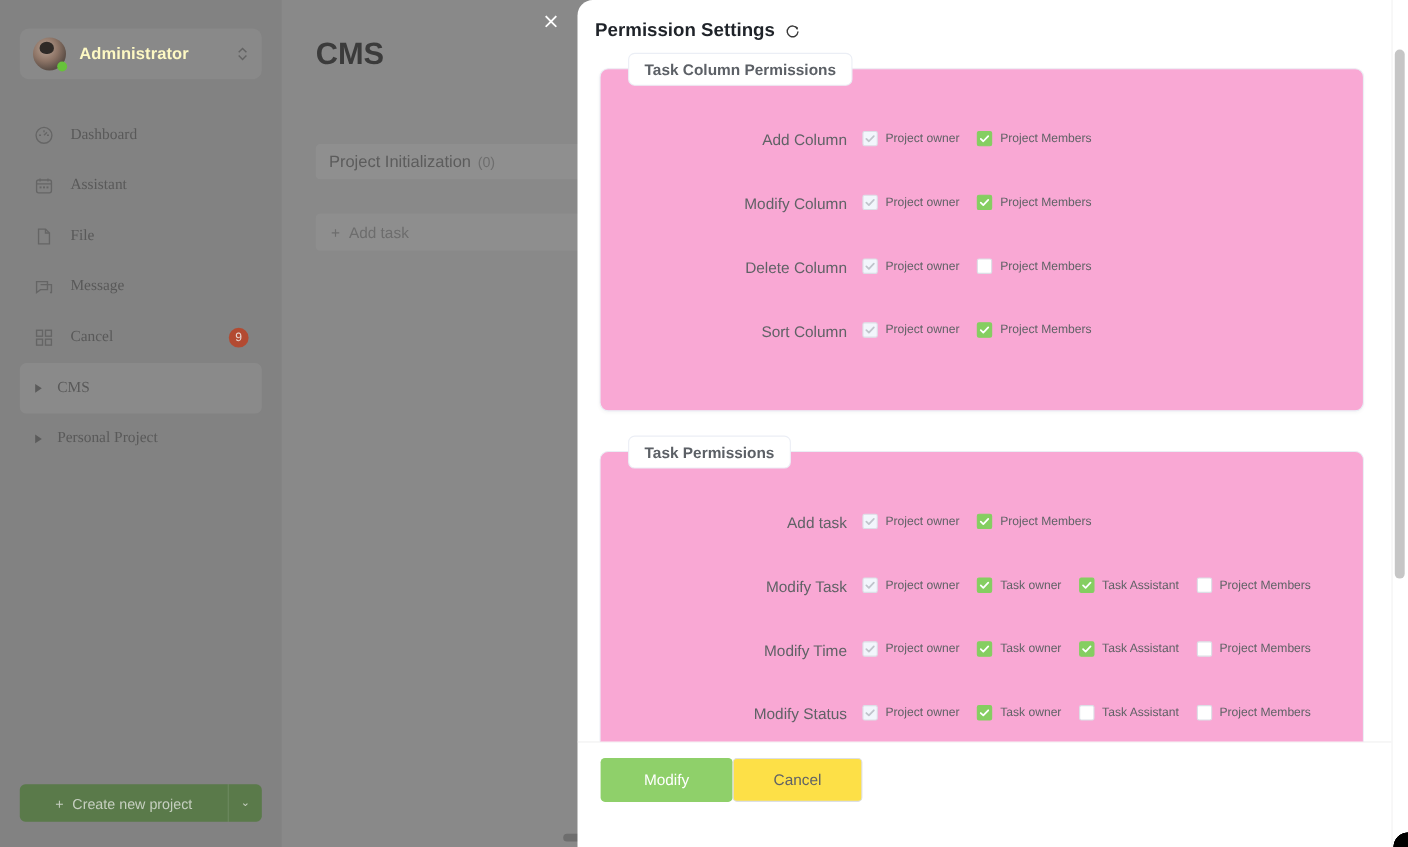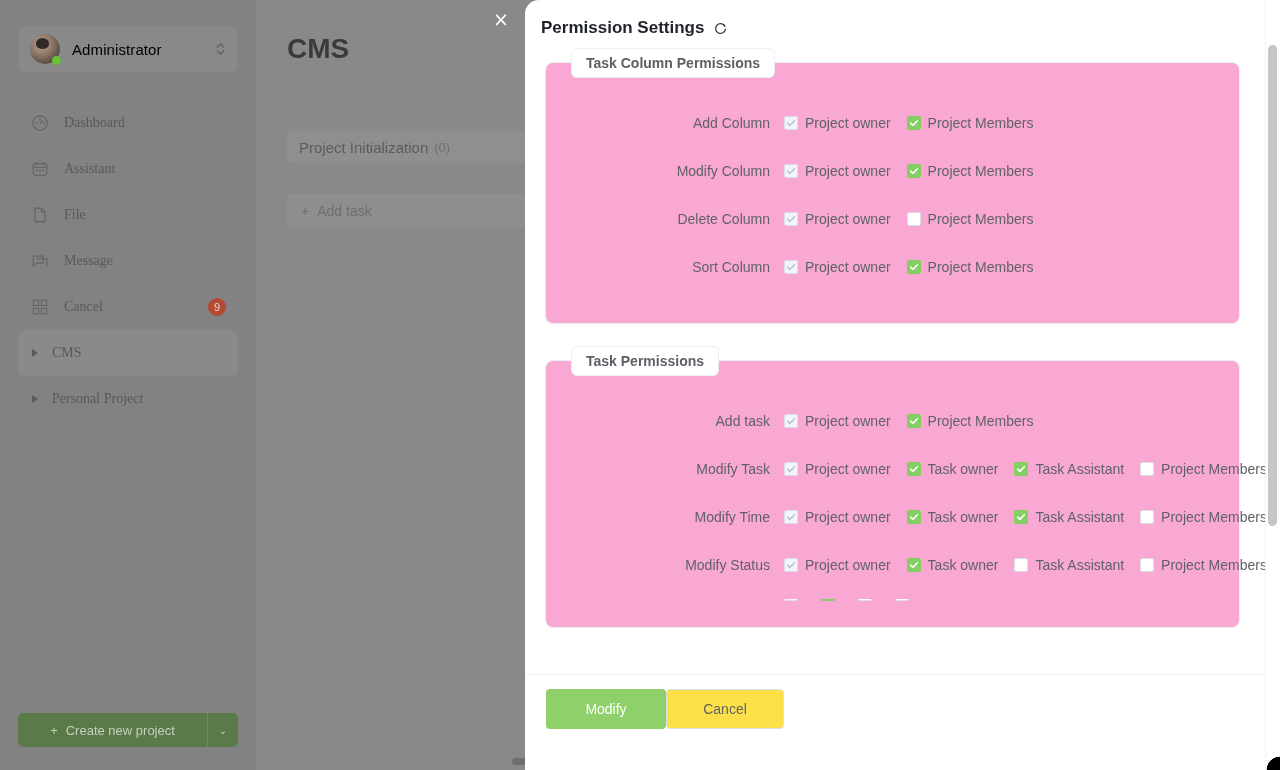--- a/index.html
+++ b/index.html
@@ -40,22 +40,22 @@
     width:13px; height:11px; border-radius:50% 50% 45% 45%;
     background:#2f2a27;
   }
   #avatar .online-dot {
     position: absolute; right: -1px; bottom: -1px;
     width: 9px; height: 9px; border-radius: 50%;
     background: #67c23a;
   }
   #user-name {
     margin-left: 12px;
-    font-size: 15px; font-weight: normal;
-    color: #000000;
+    font-size: 15px; font-weight: bold;
+    color: #fef9c3;
     letter-spacing: .1px;
   }
   #user-switch {
     margin-left: auto;
     color: #636363; font-size: 12px; line-height: 8px;
     display: flex; flex-direction: column; align-items: center;
   }
 
   .nav-list { position: absolute; left: 0; top: 100px; width: 256px; }
   .nav-item {
@@ -194,23 +194,23 @@
     background: #ffffff;
     border: 1px solid #ebeef5;
     border-radius: 6px;
     padding: 6px 14px;
     font-size: 14px; font-weight: bold;
     color: #5c6066;
     white-space: nowrap;
   }
 
   .perm-row {
-    display: flex; align-items: center;
+    display: flex; align-items: flex-start;
     height: 28px;
-    margin: 20px 0;
+    margin: 30px 0;
   }
   .perm-row:first-of-type { margin-top: 4px; }
   .row-label {
     width: 218px;
     text-align: right;
     padding-right: 14px;
     font-size: 14px;
     color: #606266;
     flex: 0 0 auto;
   }
@@ -228,21 +228,21 @@
     border: 1px solid #dcdfe6;
     background: #ffffff;
   }
   .cb .box svg { position: absolute; left: 1px; top: 1px; width: 10px; height: 10px; }
   .cb.checked .box { background: #85ce61; border-color: #85ce61; }
   .cb.checked .box svg { stroke: #ffffff; }
   .cb.disabled .box { background: #f2f6fc; border-color: #dcdfe6; }
   .cb.disabled .box svg { stroke: #c0c4cc; }
   .cb .cb-label {
     margin-left: 7px;
-    font-size: 14px;
+    font-size: 11px;
     color: #606266;
   }
   .cb.disabled .cb-label { color: #606266; }
 
   
   .perm-row.clipped { height: 6px; overflow: hidden; margin-bottom: 0; }
   .perm-row.clipped .row-label,
   .perm-row.clipped .cb .cb-label { visibility: hidden; }
   .perm-row.clipped .cb .box { transform: translateY(-8px); }
 

